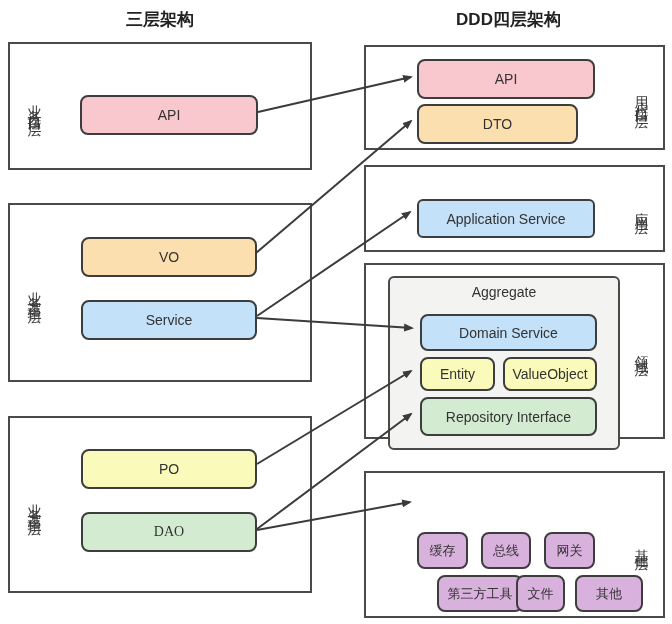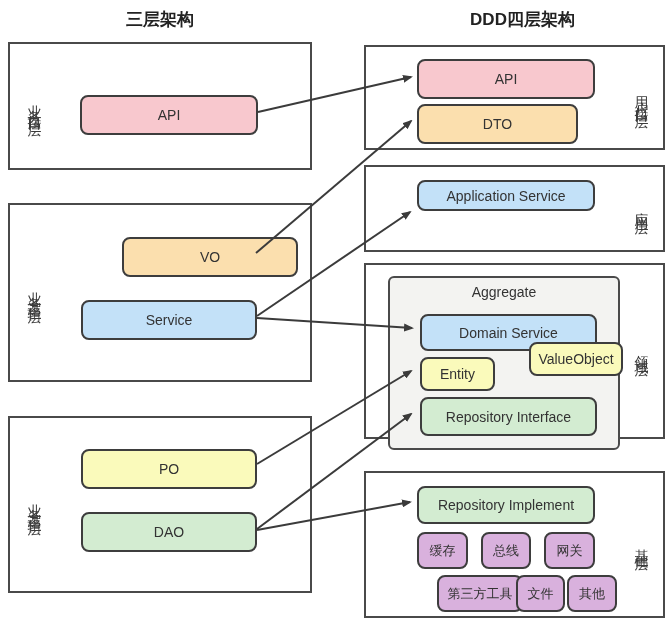--- a/index.html
+++ b/index.html
@@ -7,21 +7,21 @@
     position:relative;width:672px;height:624px;overflow:hidden;
     background:#ffffff;
     font-family:"Liberation Sans","DejaVu Sans",sans-serif;
     color:#333;
   }
   .col-title{
     position:absolute;top:8px;height:24px;line-height:24px;
     text-align:center;font-size:17px;font-weight:bold;color:#222;
   }
   #left-title{left:8px;width:304px;text-align:center;}
-  #right-title{left:372px;width:301px;}
+  #right-title{left:358px;width:301px;}
 
   .layer-box{
     position:absolute;background:#fff;
     border:2px solid #4a4a4a;box-sizing:border-box;
   }
   .v-label{
     position:absolute;top:50%;transform:translateY(-50%);
     writing-mode:vertical-rl;text-orientation:upright;
     font-size:14px;letter-spacing:5px;color:#3a3a3a;white-space:nowrap;
   }
@@ -65,61 +65,60 @@
   <div class="col-title" id="left-title">三层架构</div>
   <div class="col-title" id="right-title">DDD四层架构</div>
 
   <div class="layer-box" style="left:8px;top:42px;width:304px;height:128px;">
     <div class="v-label v-left">业务接口层</div>
     <div class="node pink" style="left:70px;top:51px;width:178px;height:40px;">API</div>
   </div>
 
   <div class="layer-box" style="left:8px;top:203px;width:304px;height:179px;">
     <div class="v-label v-left">业务逻辑层</div>
-    <div class="node orange" style="left:71px;top:32px;width:176px;height:40px;margin-left:41px;">VO</div>
+    <div class="node orange" style="left:71px;top:32px;width:176px;height:40px;">VO</div>
     <div class="node blue" style="left:71px;top:95px;width:176px;height:40px;">Service</div>
   </div>
 
   <div class="layer-box" style="left:8px;top:416px;width:304px;height:177px;">
     <div class="v-label v-left">业务逻辑层</div>
     <div class="node yellow" style="left:71px;top:31px;width:176px;height:40px;">PO</div>
-    <div class="node green" style="left:71px;top:94px;width:176px;height:40px;">DAO</div>
+    <div class="node green" style="left:71px;top:94px;width:176px;height:40px;font-family:Liberation Serif, serif;">DAO</div>
   </div>
 
   <div class="layer-box" style="left:364px;top:45px;width:301px;height:105px;">
     <div class="v-label v-right">用户接口层</div>
     <div class="node pink" style="left:51px;top:12px;width:178px;height:40px;">API</div>
     <div class="node orange" style="left:51px;top:57px;width:161px;height:40px;">DTO</div>
   </div>
 
   <div class="layer-box" style="left:364px;top:165px;width:301px;height:87px;">
     <div class="v-label v-right">应用层</div>
-    <div class="node blue" style="left:51px;top:13px;width:178px;height:31px;">Application Service</div>
+    <div class="node blue" style="left:51px;top:32px;width:178px;height:39px;border-radius:6px;">Application Service</div>
   </div>
 
   <div class="layer-box" style="left:364px;top:263px;width:301px;height:176px;text-decoration:underline;">
     <div class="v-label v-right">领域层</div>
     <div class="aggregate" style="left:22px;top:11px;width:232px;height:174px;">
       <div class="aggregate-title">Aggregate</div>
       <div class="node blue" style="left:30px;top:36px;width:177px;height:37px;">Domain Service</div>
       <div class="node yellow" style="left:30px;top:79px;width:75px;height:34px;">Entity</div>
-      <div class="node yellow" style="left:113px;top:64px;width:94px;height:34px;margin-left:26px;">ValueObject</div>
+      <div class="node yellow" style="left:113px;top:79px;width:94px;height:34px;">ValueObject</div>
       <div class="node green" style="left:30px;top:119px;width:177px;height:39px;">Repository Interface</div>
     </div>
   </div>
 
   <div class="layer-box" style="left:364px;top:471px;width:301px;height:147px;">
     <div class="v-label v-right">基础层</div>
-    <div class="node green" style="left:51px;top:13px;width:178px;height:38px;">Repository Implement</div>
     <div class="node purple" style="left:51px;top:59px;width:51px;height:37px;">缓存</div>
     <div class="node purple" style="left:115px;top:59px;width:50px;height:37px;">总线</div>
     <div class="node purple" style="left:178px;top:59px;width:51px;height:37px;">网关</div>
     <div class="node purple" style="left:51px;top:102px;width:86px;height:37px;margin-left:20px;">第三方工具</div>
     <div class="node purple" style="left:150px;top:102px;width:49px;height:37px;">文件</div>
-    <div class="node purple" style="left:201px;top:102px;width:50px;height:37px;">其他</div>
+    <div class="node purple" style="left:209px;top:102px;width:68px;height:37px;">其他</div>
   </div>
 
   <svg id="arrow-layer" viewBox="0 0 672 624" xmlns="http://www.w3.org/2000/svg">
     <defs>
       <marker id="ah" markerWidth="10" markerHeight="8" refX="8" refY="4" orient="auto" markerUnits="userSpaceOnUse">
         <polygon points="0,0 10,4 0,8" fill="#3b3b3b"></polygon>
       </marker>
     </defs>
   <line x1="258" y1="112" x2="411" y2="77" marker-end="url(#ah)"></line>
       <line x1="256" y1="253" x2="411" y2="121" marker-end="url(#ah)"></line>

